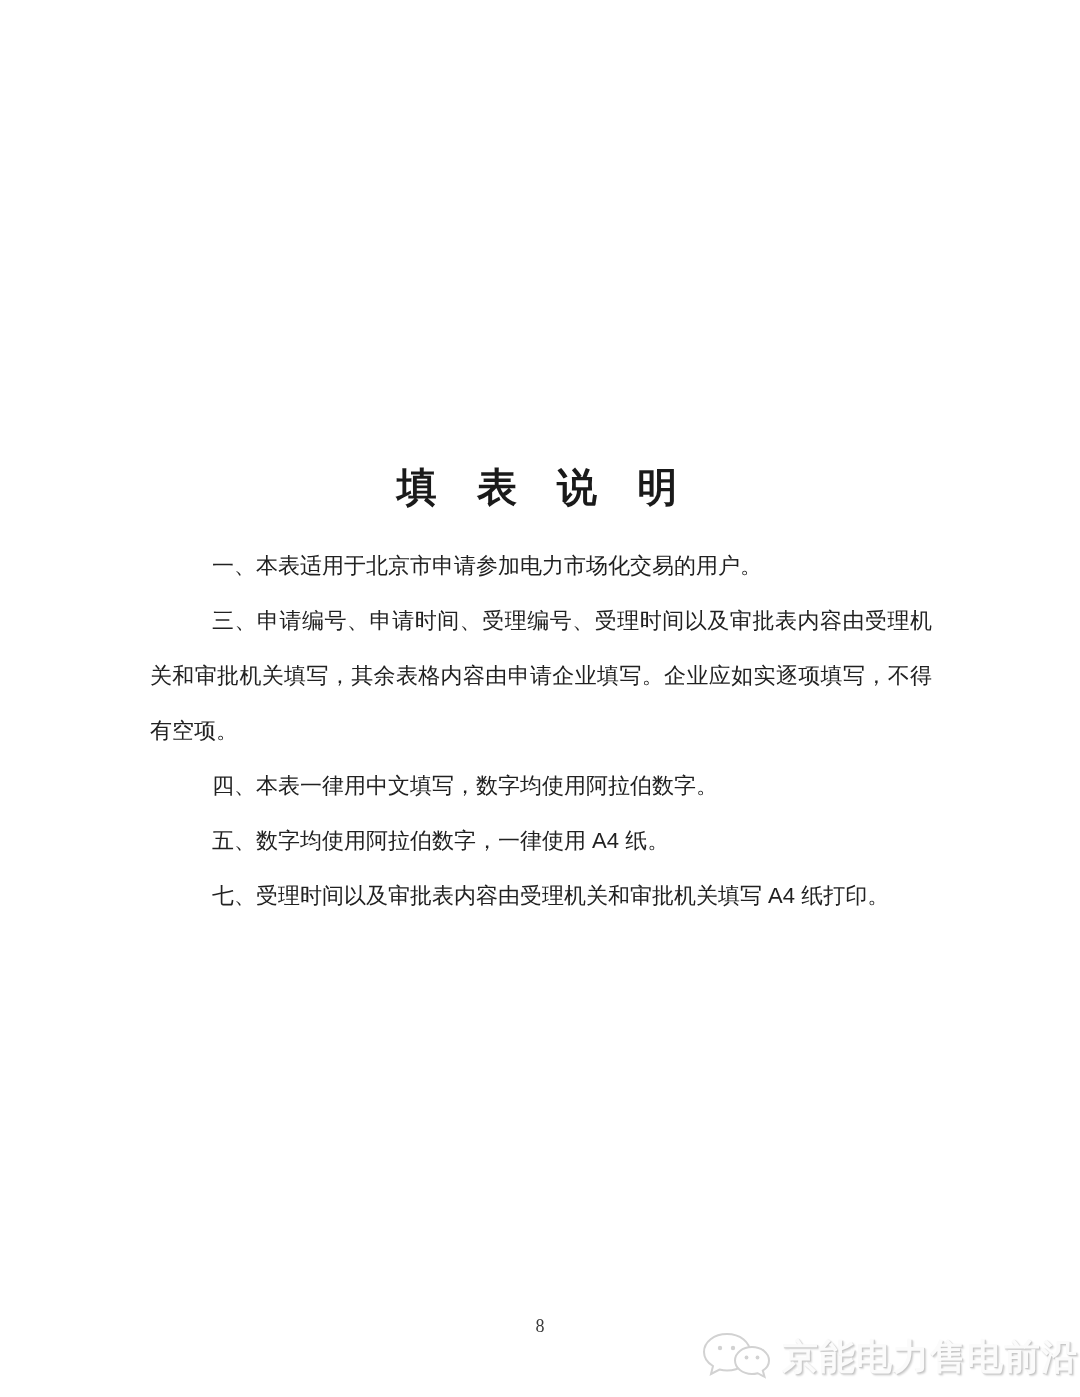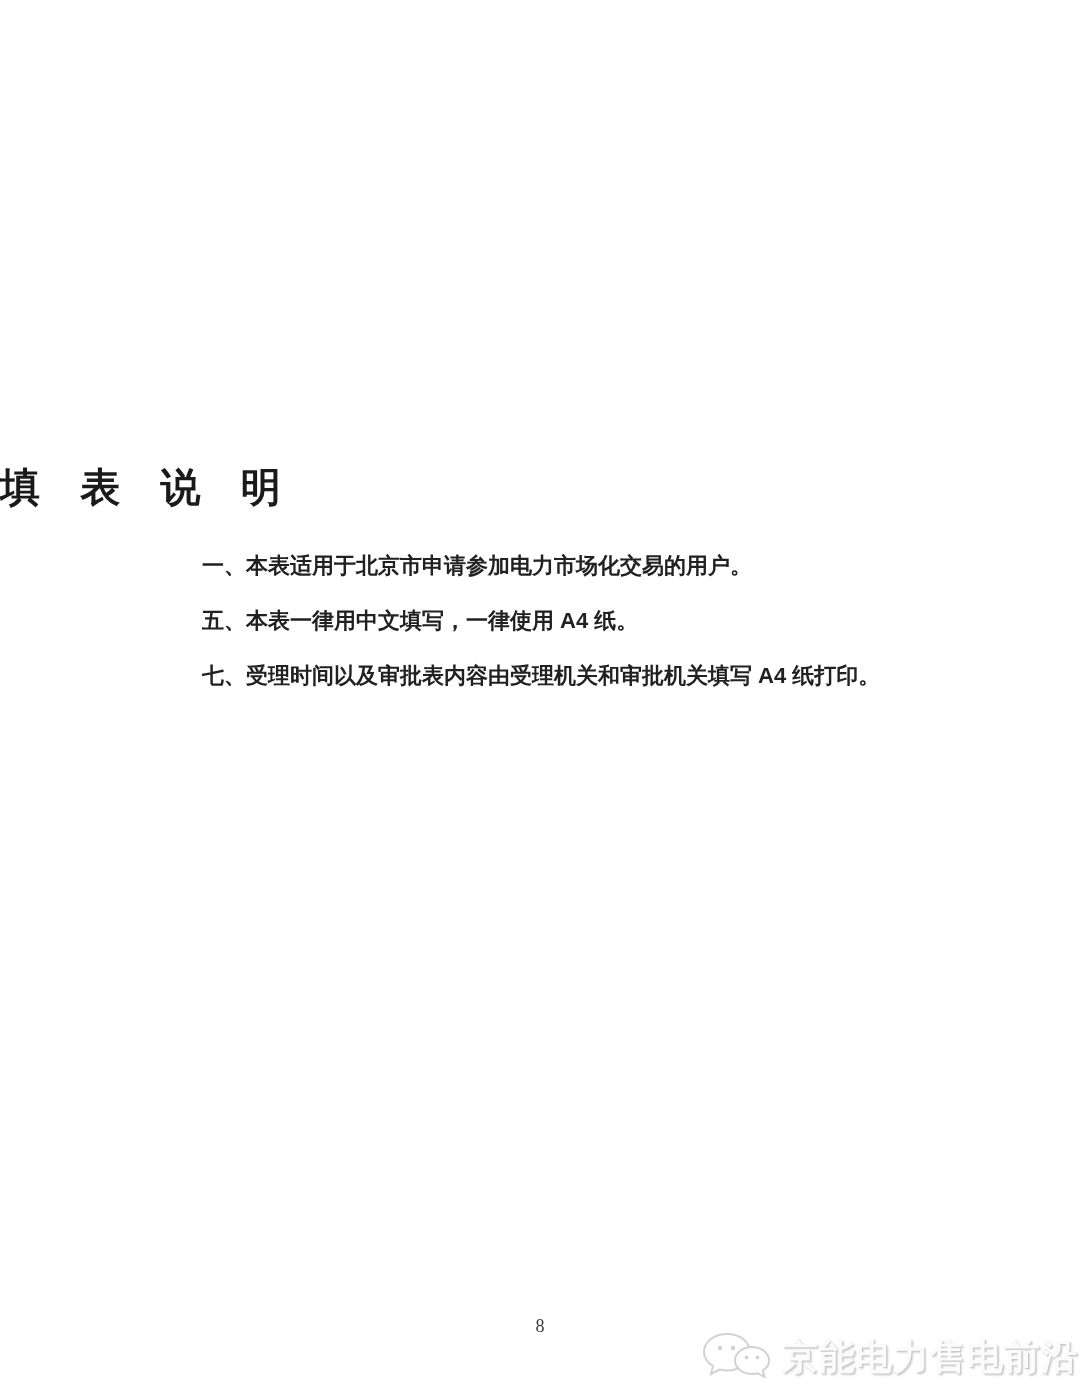--- a/index.html
+++ b/index.html
@@ -17,34 +17,33 @@
     overflow: hidden;
     font-family: "Liberation Sans", "DejaVu Sans", sans-serif;
     color: #212121;
   }
 
   .doc-title {
     position: absolute;
     top: 460px;
     left: 0;
     width: 100%;
-    text-align: left;
+    text-align: center;
     font-size: 40px;
     font-weight: bold;
     letter-spacing: 6px;
     color: #1a1a1a;
     white-space: pre;
   }
 
   .doc-body {
     position: absolute;
     top: 538px;
-    left: 140px;
+    left: 150px;
     width: 782px;
-    font-weight: bold;
   }
 
   .doc-body p {
     font-size: 22px;
     line-height: 55px;
     text-align: justify;
     text-justify: inter-ideograph;
     text-indent: 62px;
     color: #212121;
     word-break: break-all;
@@ -87,21 +86,23 @@
 </style>
 </head>
 <body>
 
 <div class="page">
 
   <h1 class="doc-title">填  表  说  明</h1>
 
   <div class="doc-body">
     <p>一、本表适用于北京市申请参加电力市场化交易的用户。</p>
-    <p>五、本表一律用中文填写，一律使用 A4 纸。</p>
+    <p>三、申请编号、申请时间、受理编号、受理时间以及审批表内容由受理机关和审批机关填写，其余表格内容由申请企业填写。企业应如实逐项填写，不得有空项。</p>
+    <p>四、本表一律用中文填写，数字均使用阿拉伯数字。</p>
+    <p>五、数字均使用阿拉伯数字，一律使用 A4 纸。</p>
     <p>七、受理时间以及审批表内容由受理机关和审批机关填写 A4 纸打印。</p>
   </div>
 
   <div class="page-number">8</div>
 
   <div class="watermark">
     <span class="wm-icon">
       <svg viewBox="0 0 72 54" width="72" height="54" xmlns="http://www.w3.org/2000/svg">
 
         <g stroke="#d2d2d2" stroke-width="2" fill="#ffffff">

